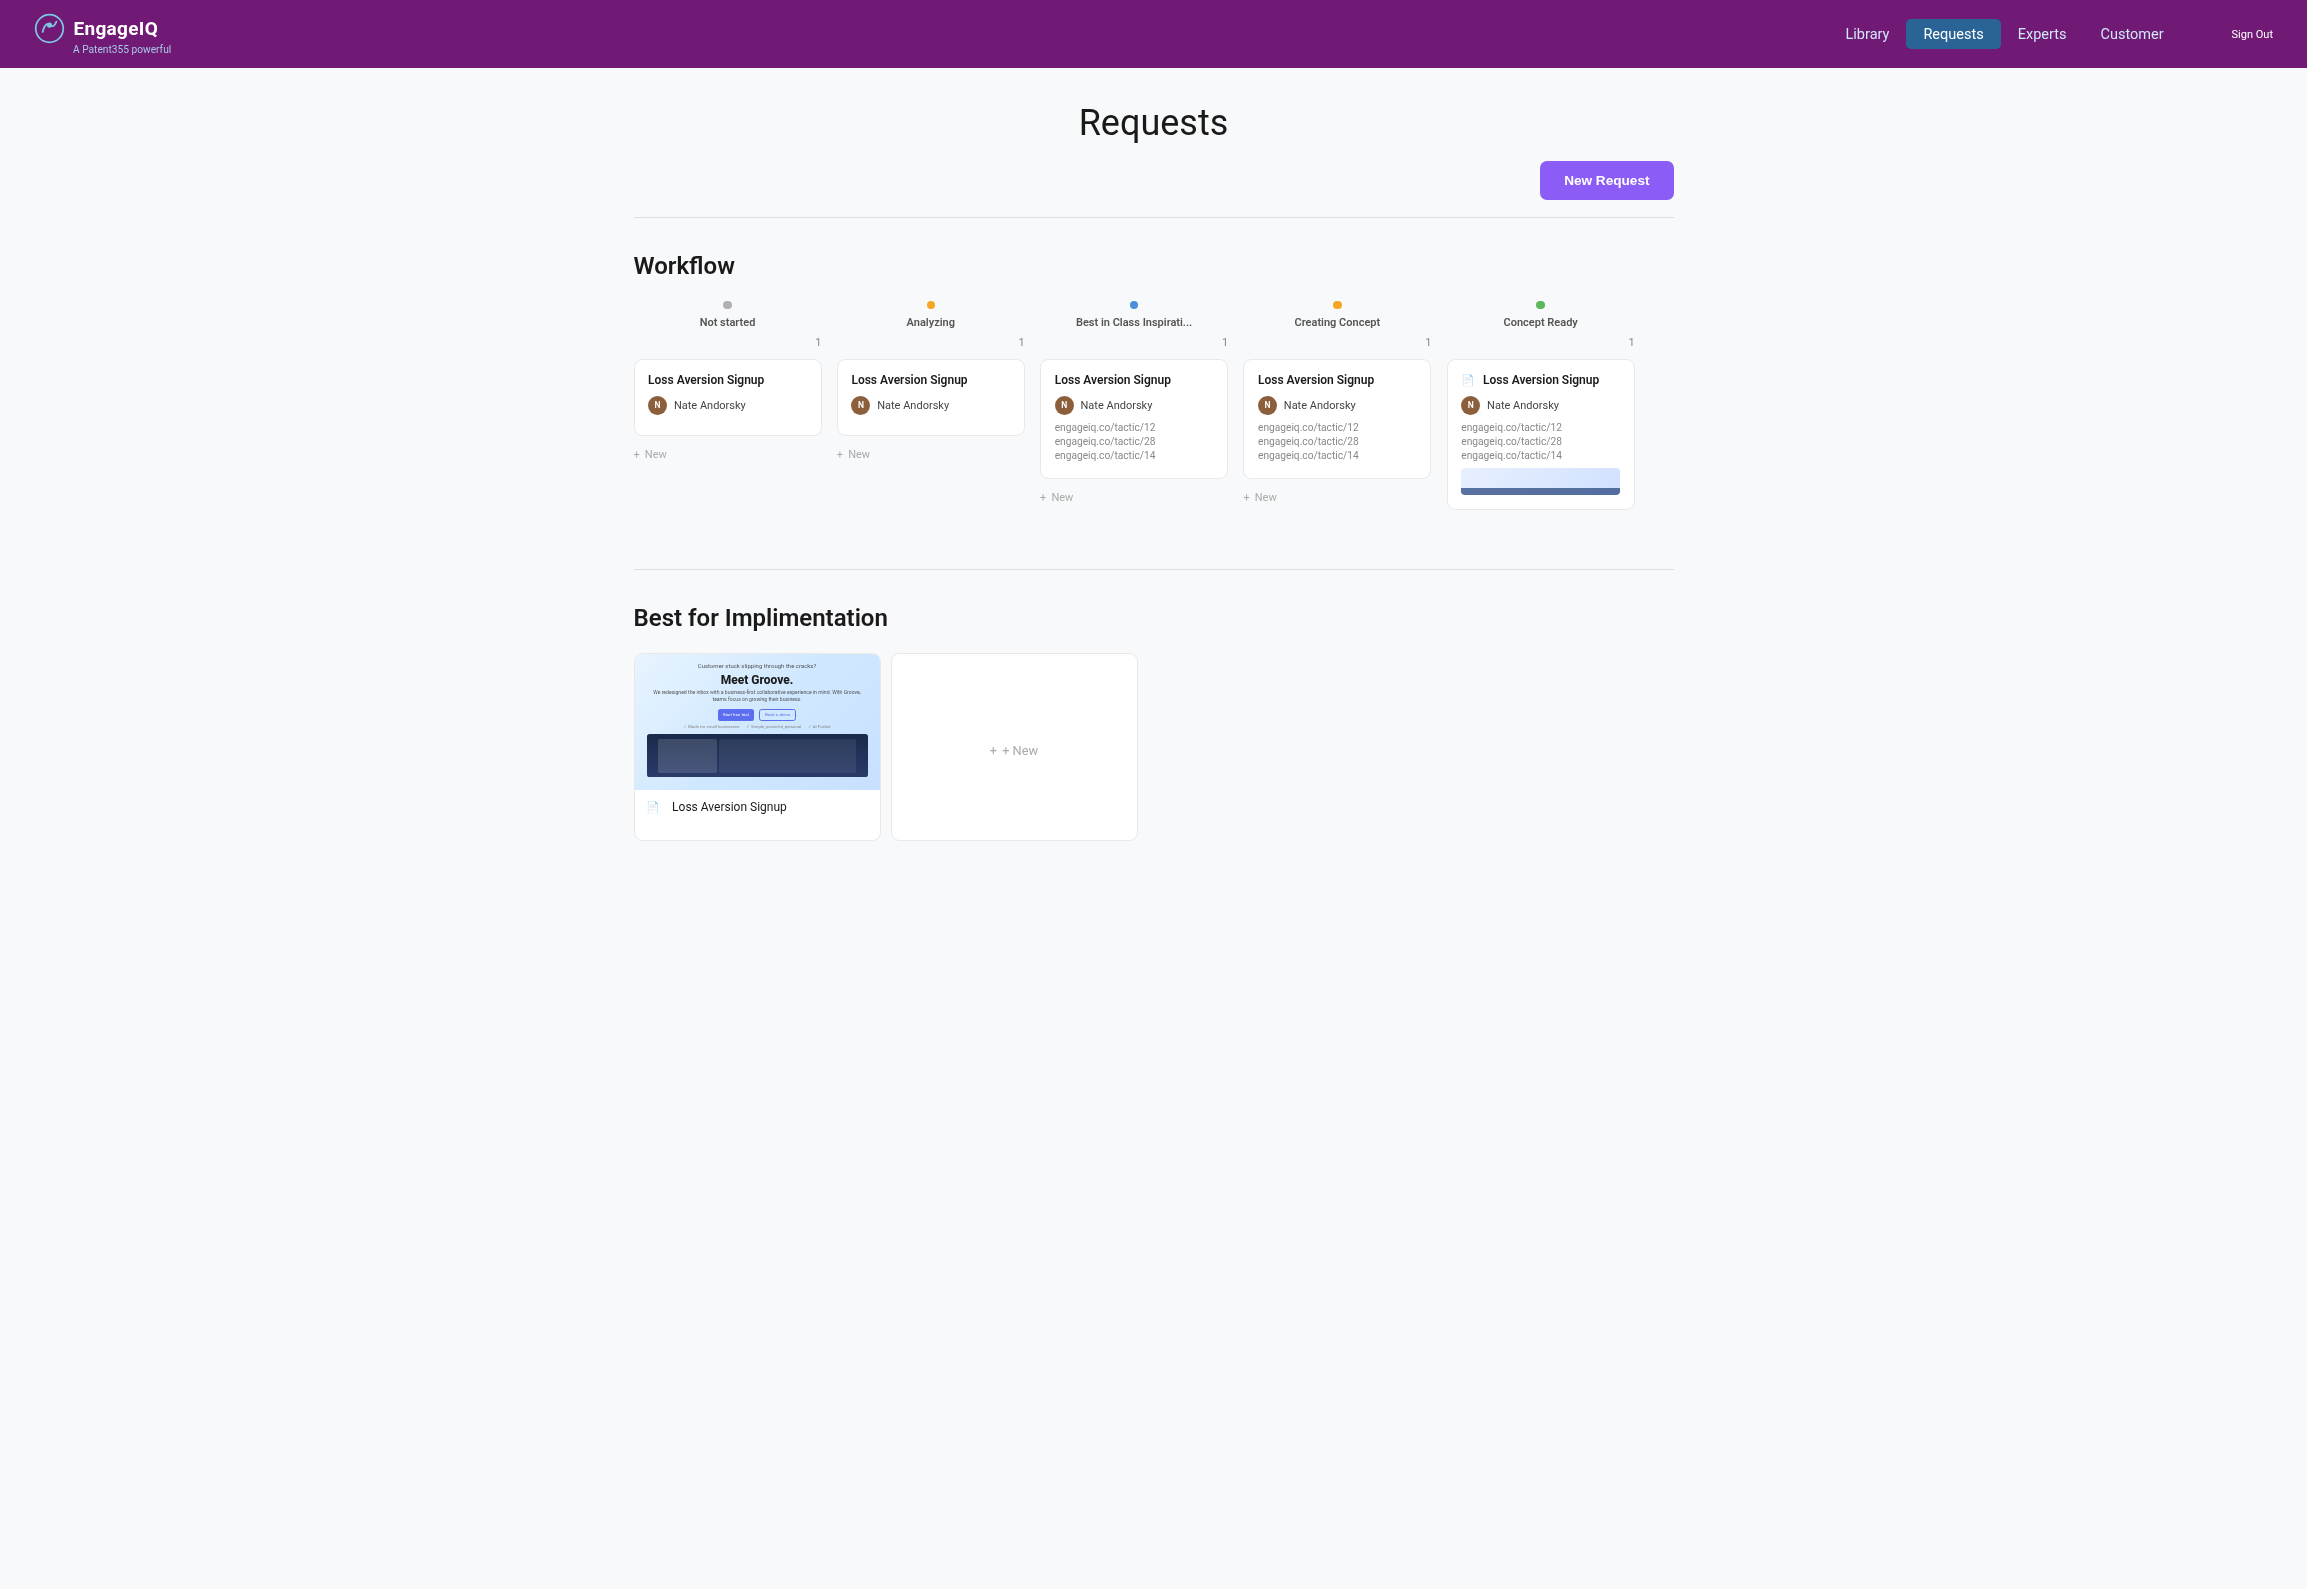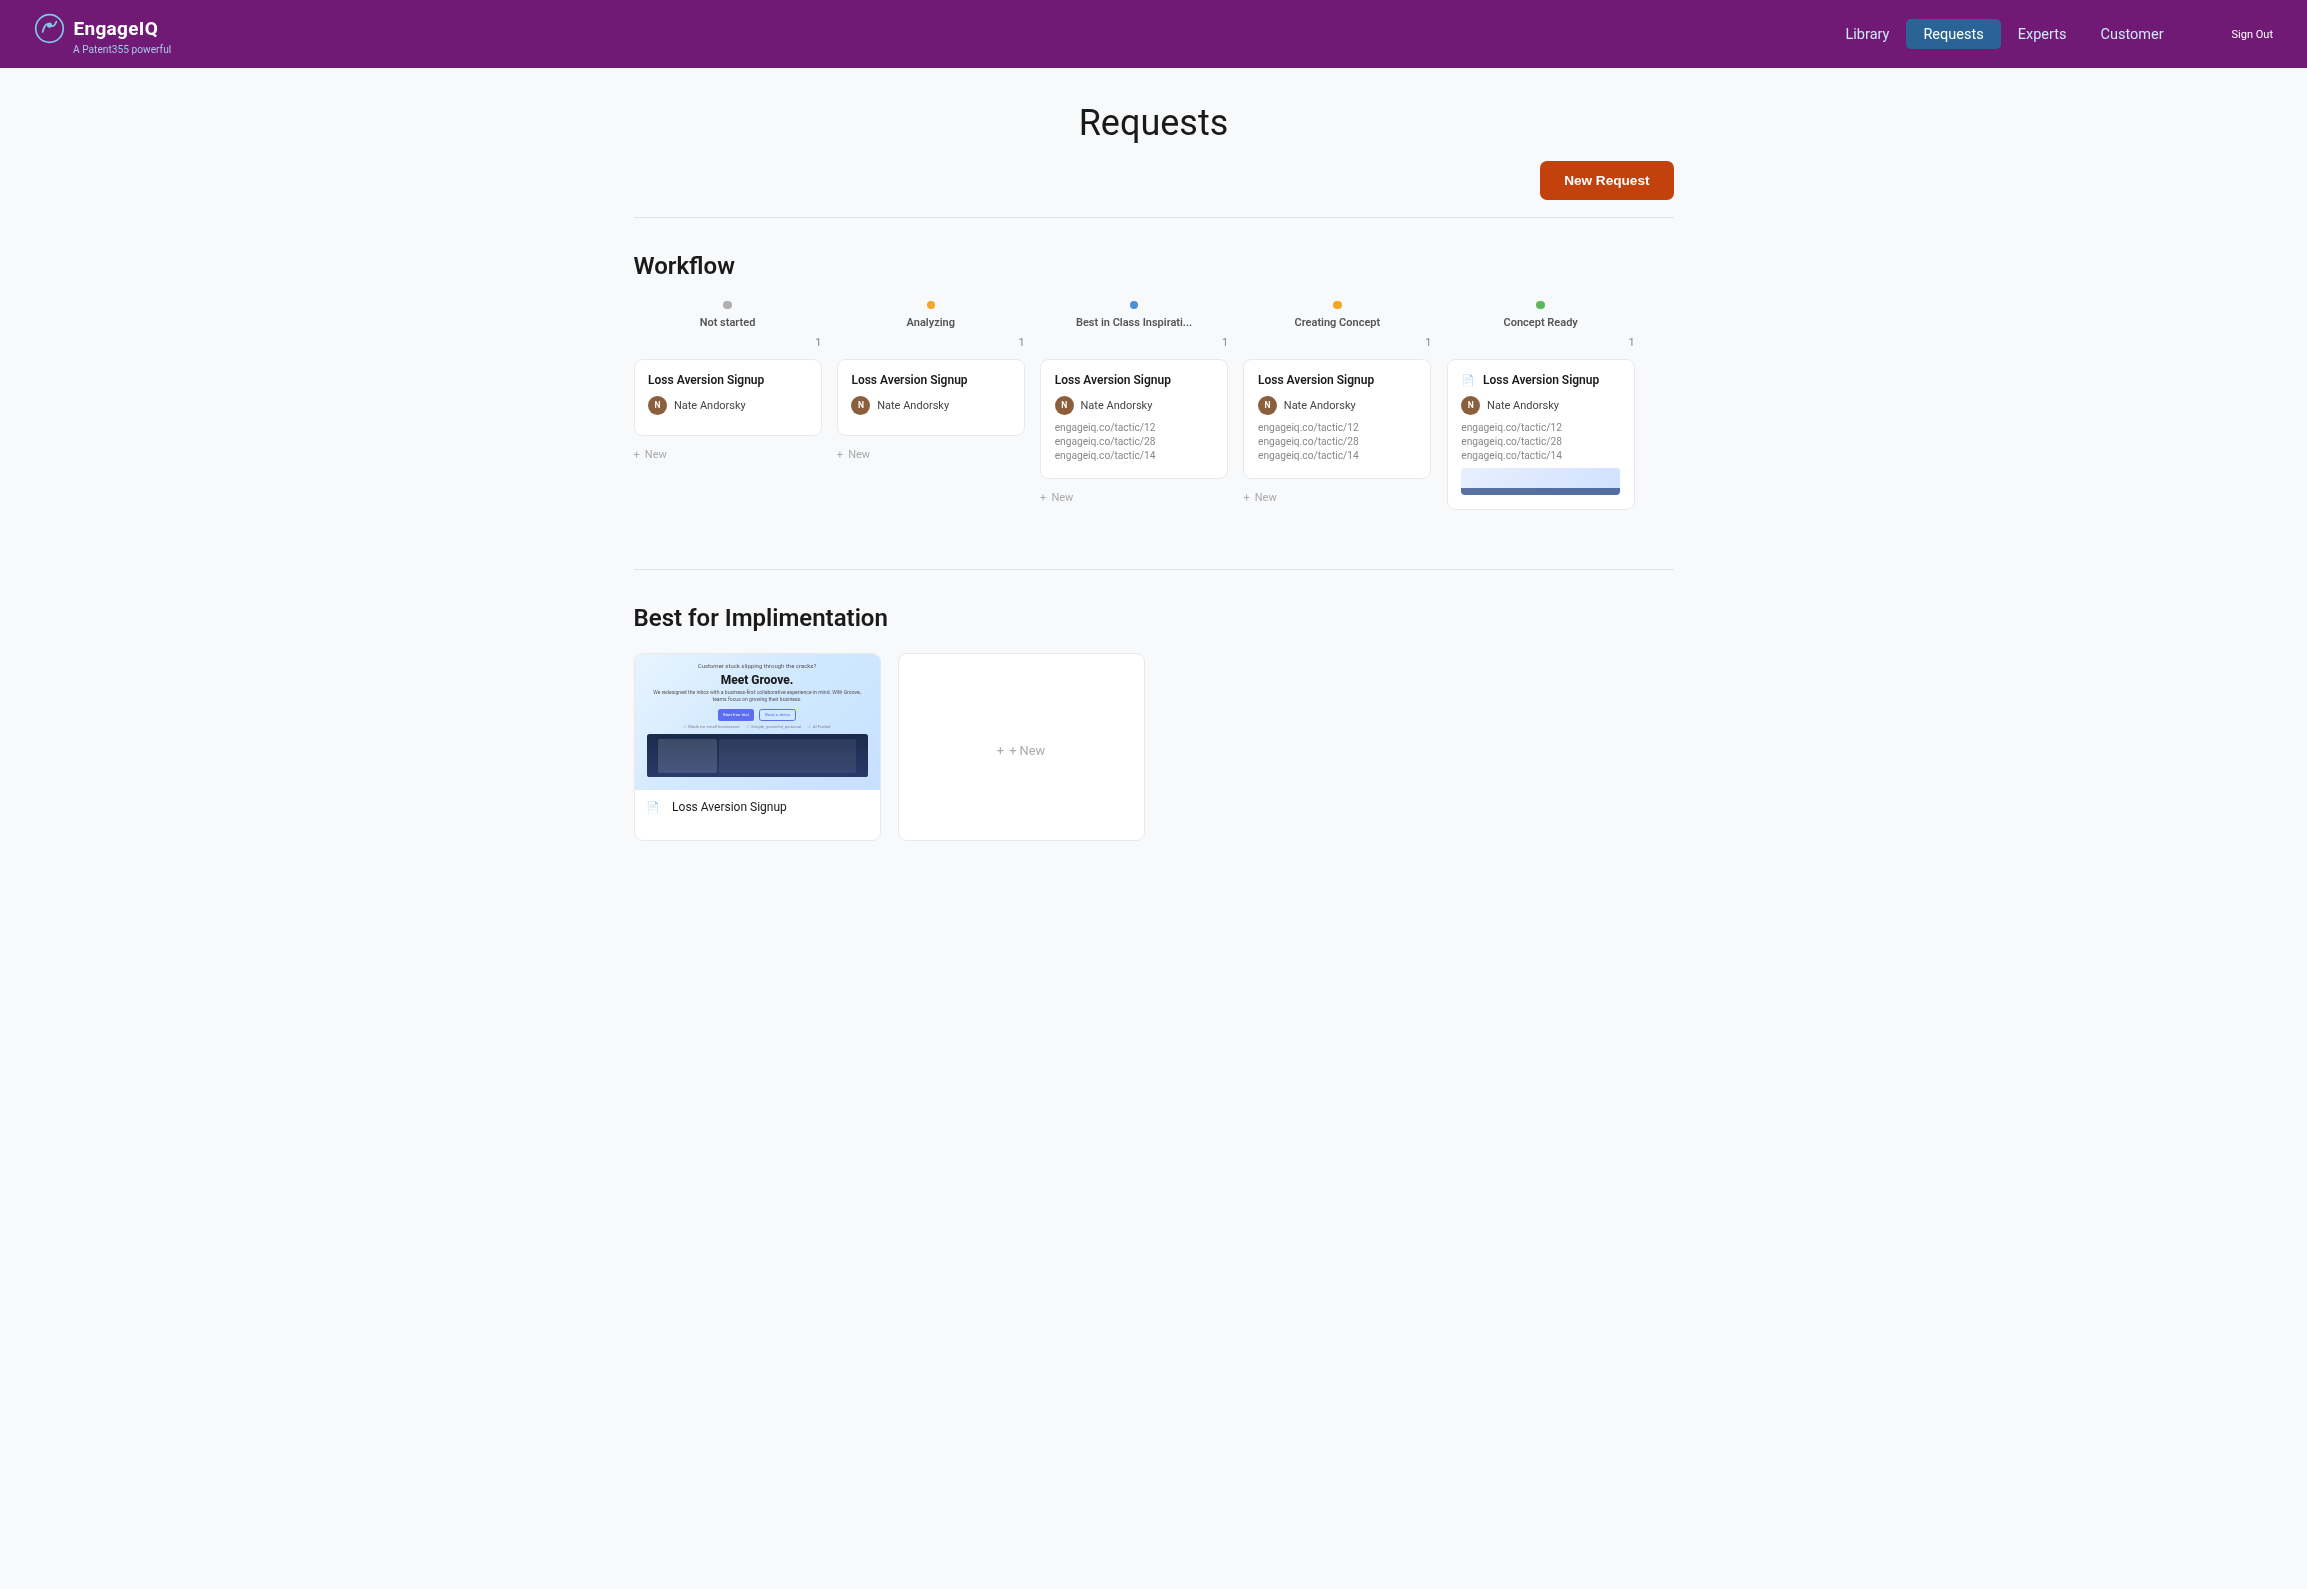--- a/index.html
+++ b/index.html
@@ -81,21 +81,21 @@
       font-size: 36px;
       font-weight: 400;
       color: #1a1a1a;
     }
     .page-actions {
       display: flex;
       justify-content: flex-end;
       margin-bottom: 17px;
     }
     .btn-new-request {
-      background: #c2410c;
+      background: #8b5cf6;
       color: #fff;
       border: none;
       padding: 12px 24px;
       border-radius: 7px;
       font-size: 13.6px;
       font-weight: 600;
       cursor: pointer;
     }
 
     .divider {
@@ -213,21 +213,21 @@
     .implementation-section {
       margin-top: 34px;
     }
     .impl-divider {
       border: none;
       border-top: 0.9px solid #e0e0e0;
       margin-bottom: 34px;
     }
     .impl-cards {
       display: flex;
-      gap: 17px;
+      gap: 10px;
       flex-wrap: wrap;
     }
     .impl-card {
       background: #fff;
       border: 0.9px solid #e8e8e8;
       border-radius: 8.5px;
       overflow: hidden;
       width: 247px;
     }
     .impl-card-image {

